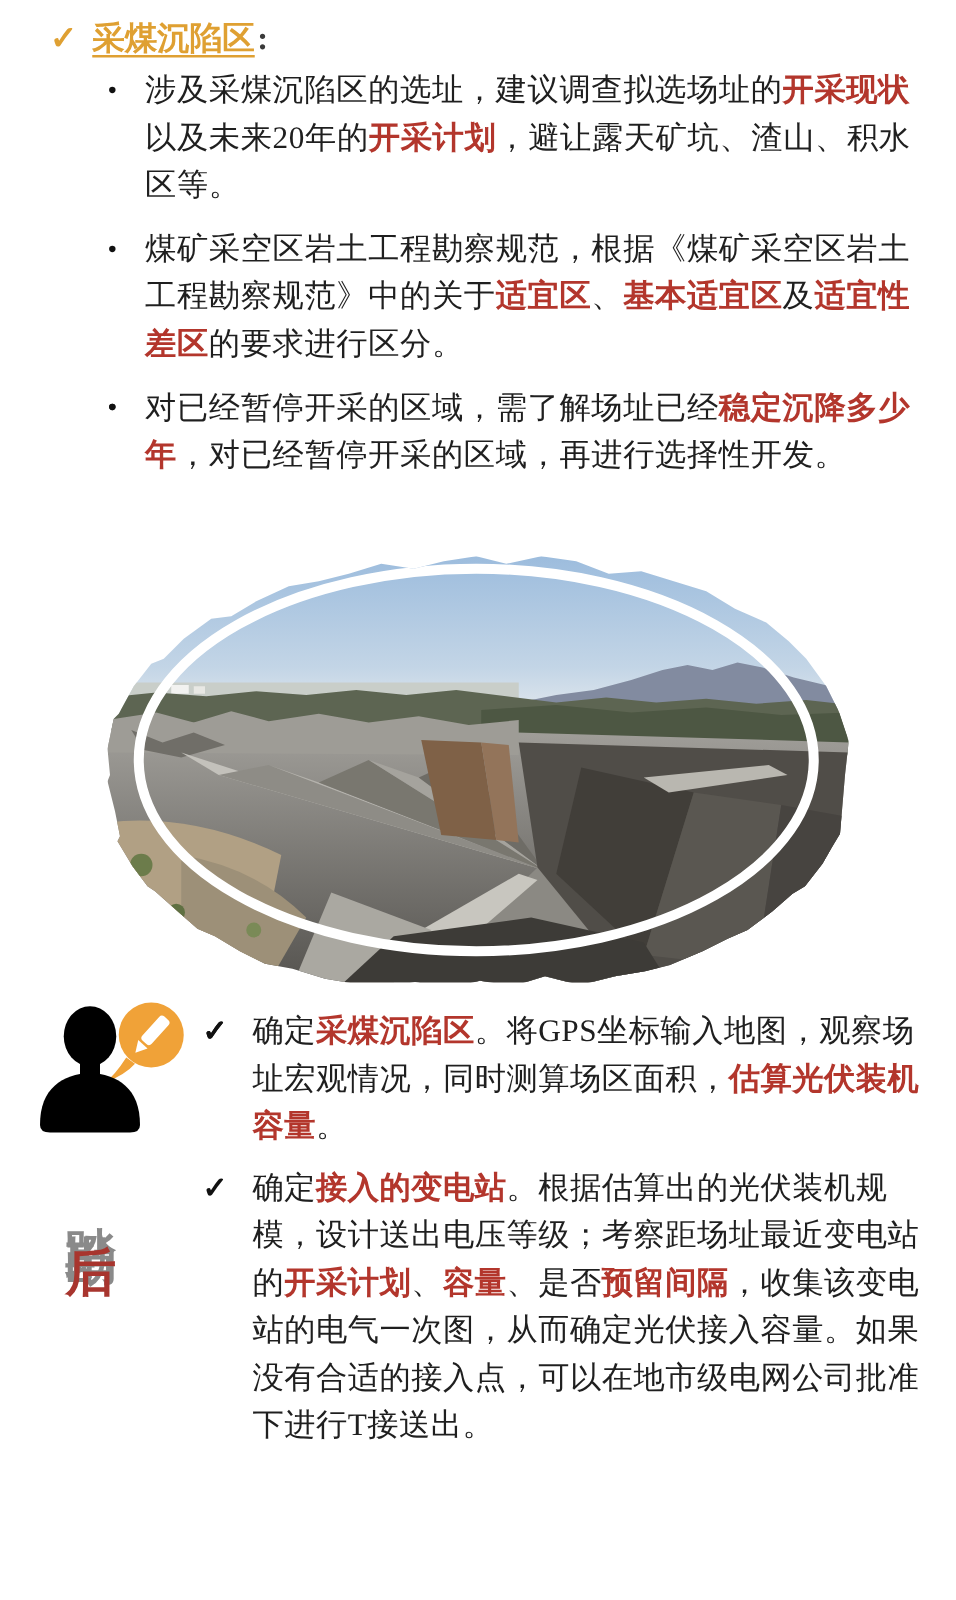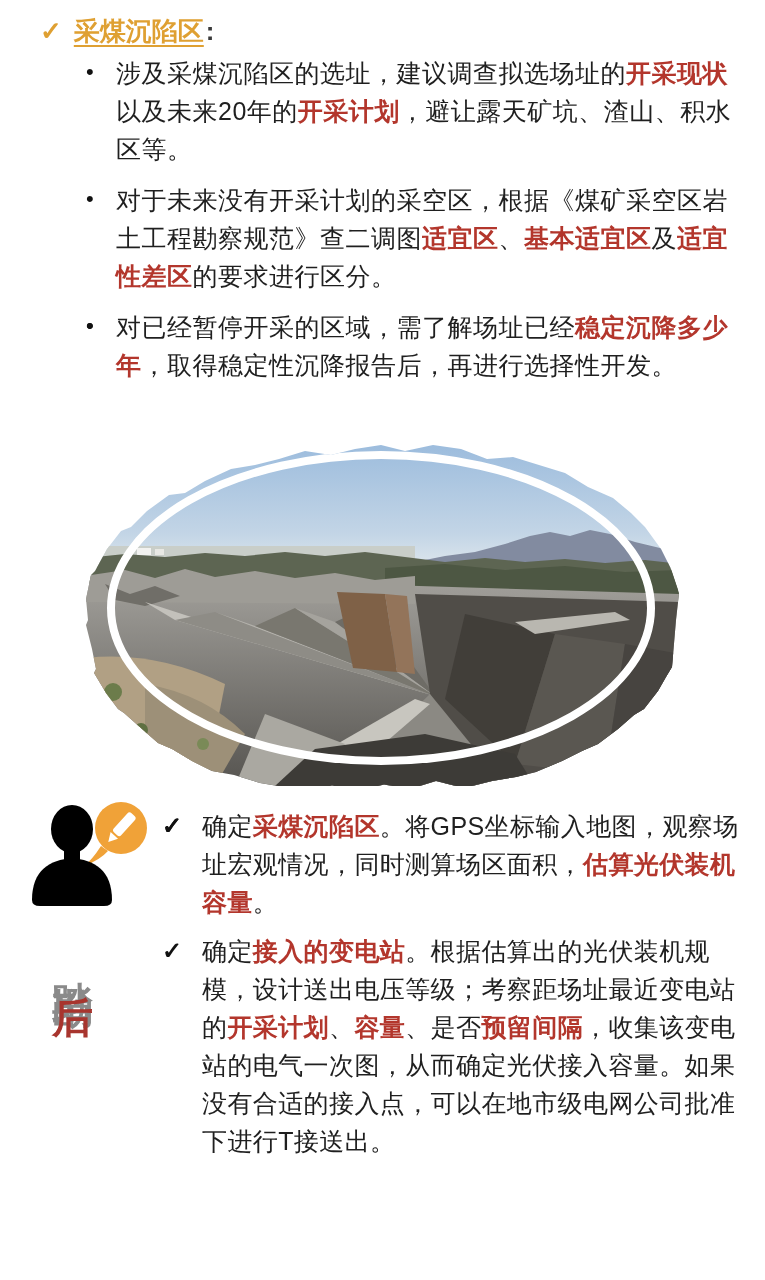--- a/index.html
+++ b/index.html
@@ -10,21 +10,21 @@
     --label-red:#A8352E;
     --badge-orange:#F0A238;
   }
   *{margin:0;padding:0;box-sizing:border-box;}
   html,body{background:#fff;}
   .page{
     position:relative;
     width:765px;height:1280px;
     background:#fff;
     overflow:hidden;
-    font-family:Liberation Sans, sans-serif;
+    font-family:Liberation Serif, serif;
     color:var(--body-black);
   }
   
   .heading{
     position:absolute;left:40px;top:14px;
     font-size:26px;font-weight:700;line-height:34px;
     white-space:nowrap;
   }
   .heading .check{color:var(--heading-orange);margin-right:12px;}
   .heading .title{
@@ -100,28 +100,28 @@
     <span class="check">✓</span><span class="title">采煤沉陷区</span><span class="colon">:</span>
   </div>
 
   <ul class="top-bullets">
     <li>
       <span class="dot">•</span>
       <span><span>涉及采煤沉陷区的选址，建议调查拟选场址的</span><span class="em">开采现状</span><span>以及未来20年的</span><span class="em">开采计划</span><span>，避让露天矿坑、渣山、积水区等。</span></span>
     </li>
     <li>
       <span class="dot">•</span>
-      <span><span>对于未来没有开采计划的采空区，根据《煤矿采空区岩土工程勘察规范》查二调图</span><span class="em">适宜区</span><span>、</span><span class="em">基本适宜区</span><span>及</span><span class="em">适宜性差区</span><span>的要求进行区分。</span></span>
-    </li>
-    <li>
-      <span class="dot">•</span>
-    </li>
-    <li>
-      <span class="dot">•</span>
-      <span><span>对已经暂停开采的区域，需了解场址已经</span><span class="em">稳定沉降多少年</span><span>，取得稳定性沉降报告后，再进行选择性开发。</span></span>
+      <span><span>煤矿采空区岩土工程勘察规范，根据《煤矿采空区岩土工程勘察规范》中的关于</span><span class="em">适宜区</span><span>、</span><span class="em">基本适宜区</span><span>及</span><span class="em">适宜性差区</span><span>的要求进行区分。</span></span>
+    </li>
+    <li>
+      <span class="dot">•</span>
+    </li>
+    <li>
+      <span class="dot">•</span>
+      <span><span>对已经暂停开采的区域，需了解场址已经</span><span class="em">稳定沉降多少年</span><span>，对已经暂停开采的区域，再进行选择性开发。</span></span>
     </li>
   </ul>
 
   <div class="photo-wrap">
     <svg viewBox="0 0 596 342" preserveAspectRatio="none" aria-hidden="true">
       <defs>
         <linearGradient id="sky" x1="0" y1="0" x2="0" y2="1">
           <stop offset="0" stop-color="#9cbcdd"></stop>
           <stop offset="0.75" stop-color="#c3d5e6"></stop>
           <stop offset="1" stop-color="#dbe4ec"></stop>

